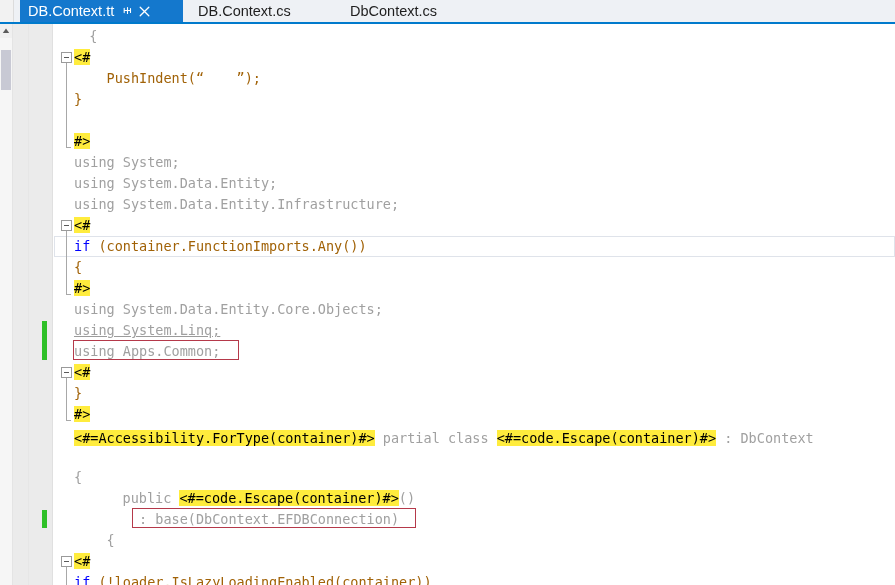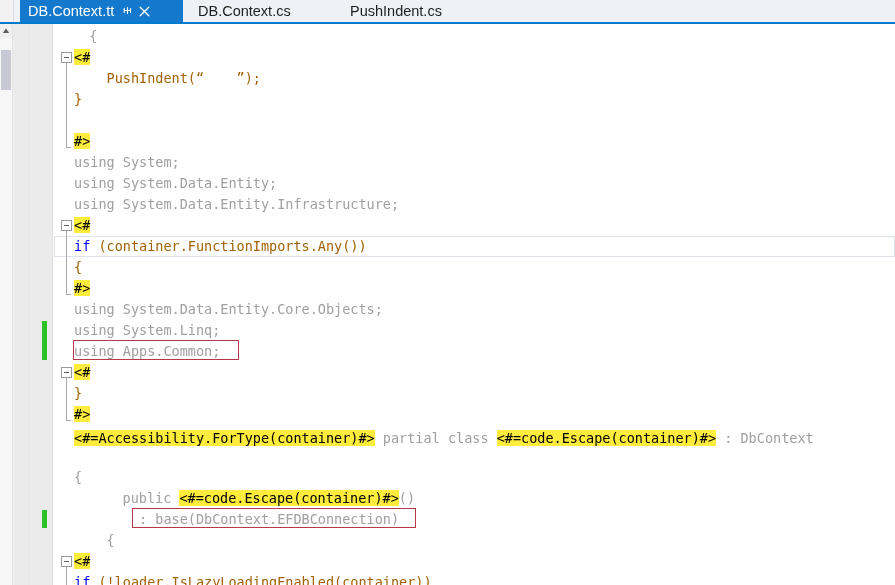--- a/index.html
+++ b/index.html
@@ -196,21 +196,21 @@
           <path d="M1.2 1.2L9.8 9.8M9.8 1.2L1.2 9.8" stroke="#ffffff" stroke-width="1.3" stroke-linecap="round"></path>
         </svg>
       </span>
     </div>
 
     <div class="tab" id="tab1" style="left:190px;">
       <span class="tab-label">DB.Context.cs</span>
     </div>
 
     <div class="tab" id="tab2" style="left:342px;">
-      <span class="tab-label">PushIndent.cs</span>
+      <span class="tab-label">DbContext.cs</span>
     </div>
 
     <div class="tabstrip-underline"></div>
   </div>
 
   <div class="outer-scroll">
     <div class="outer-scroll-btn">
       <svg width="12" height="14" viewBox="0 0 12 14" aria-hidden="true">
         <path d="M6 4.5L9.2 9H2.8z" fill="#5b5b5b"></path>
       </svg>
@@ -251,21 +251,21 @@
         <div class="line" style="top: 86px; left: 20px;"></div>
         <div class="line" style="top: 107px; left: 20px;"><span class="t-tag">#&gt;</span></div>
         <div class="line" style="top: 128px; left: 20px;"><span class="t-plain">using System;</span></div>
         <div class="line" style="top: 149px; left: 20px;"><span class="t-plain">using System.Data.Entity;</span></div>
         <div class="line" style="top: 170px; left: 20px;"><span class="t-plain">using System.Data.Entity.Infrastructure;</span></div>
         <div class="line" style="top: 191px; left: 20px;"><span class="t-tag">&lt;#</span></div>
         <div class="line" style="top: 212px; left: 20px;"><span class="t-kw">if</span><span class="t-code"> (container.FunctionImports.Any())</span></div>
         <div class="line" style="top: 233px; left: 20px;"><span class="t-code">{</span></div>
         <div class="line" style="top: 254px; left: 20px;"><span class="t-tag">#&gt;</span></div>
         <div class="line" style="top: 275px; left: 20px;"><span class="t-plain">using System.Data.Entity.Core.Objects;</span></div>
-        <div class="line" style="top: 296px; left: 20px;"><span class="t-plain">using System.Linq;</span></div>
+        <div class="line" style="top: 296px; left: 20px; text-decoration: underline;"><span class="t-plain">using System.Linq;</span></div>
         <div class="line" style="top: 317px; left: 20px;"><span class="t-plain">using Apps.Common;</span></div>
         <div class="line" style="top: 338px; left: 20px;"><span class="t-tag">&lt;#</span></div>
         <div class="line" style="top: 359px; left: 20px;"><span class="t-code">}</span></div>
         <div class="line" style="top: 380px; left: 20px;"><span class="t-tag">#&gt;</span></div>
         <div class="line" style="top: 401px; left: 20px;"></div>
         <div class="line" style="top: 404px; left: 20px;"><span class="t-tag">&lt;#=Accessibility.ForType(container)#&gt;</span><span class="t-plain"> partial class </span><span class="t-tag">&lt;#=code.Escape(container)#&gt;</span><span class="t-plain"> : DbContext</span></div>
         <div class="line" style="top: 443px; left: 20px;"><span class="t-plain">{</span></div>
         <div class="line" style="top: 464px; left: 36px;"><span class="t-plain">    public </span><span class="t-tag">&lt;#=code.Escape(container)#&gt;</span><span class="t-plain">()</span></div>
         <div class="line" style="top: 485px; left: 20px;"><span class="t-plain">        : base(DbContext.EFDBConnection)</span></div>
         <div class="line" style="top: 506px; left: 20px;"><span class="t-plain">    {</span></div>

